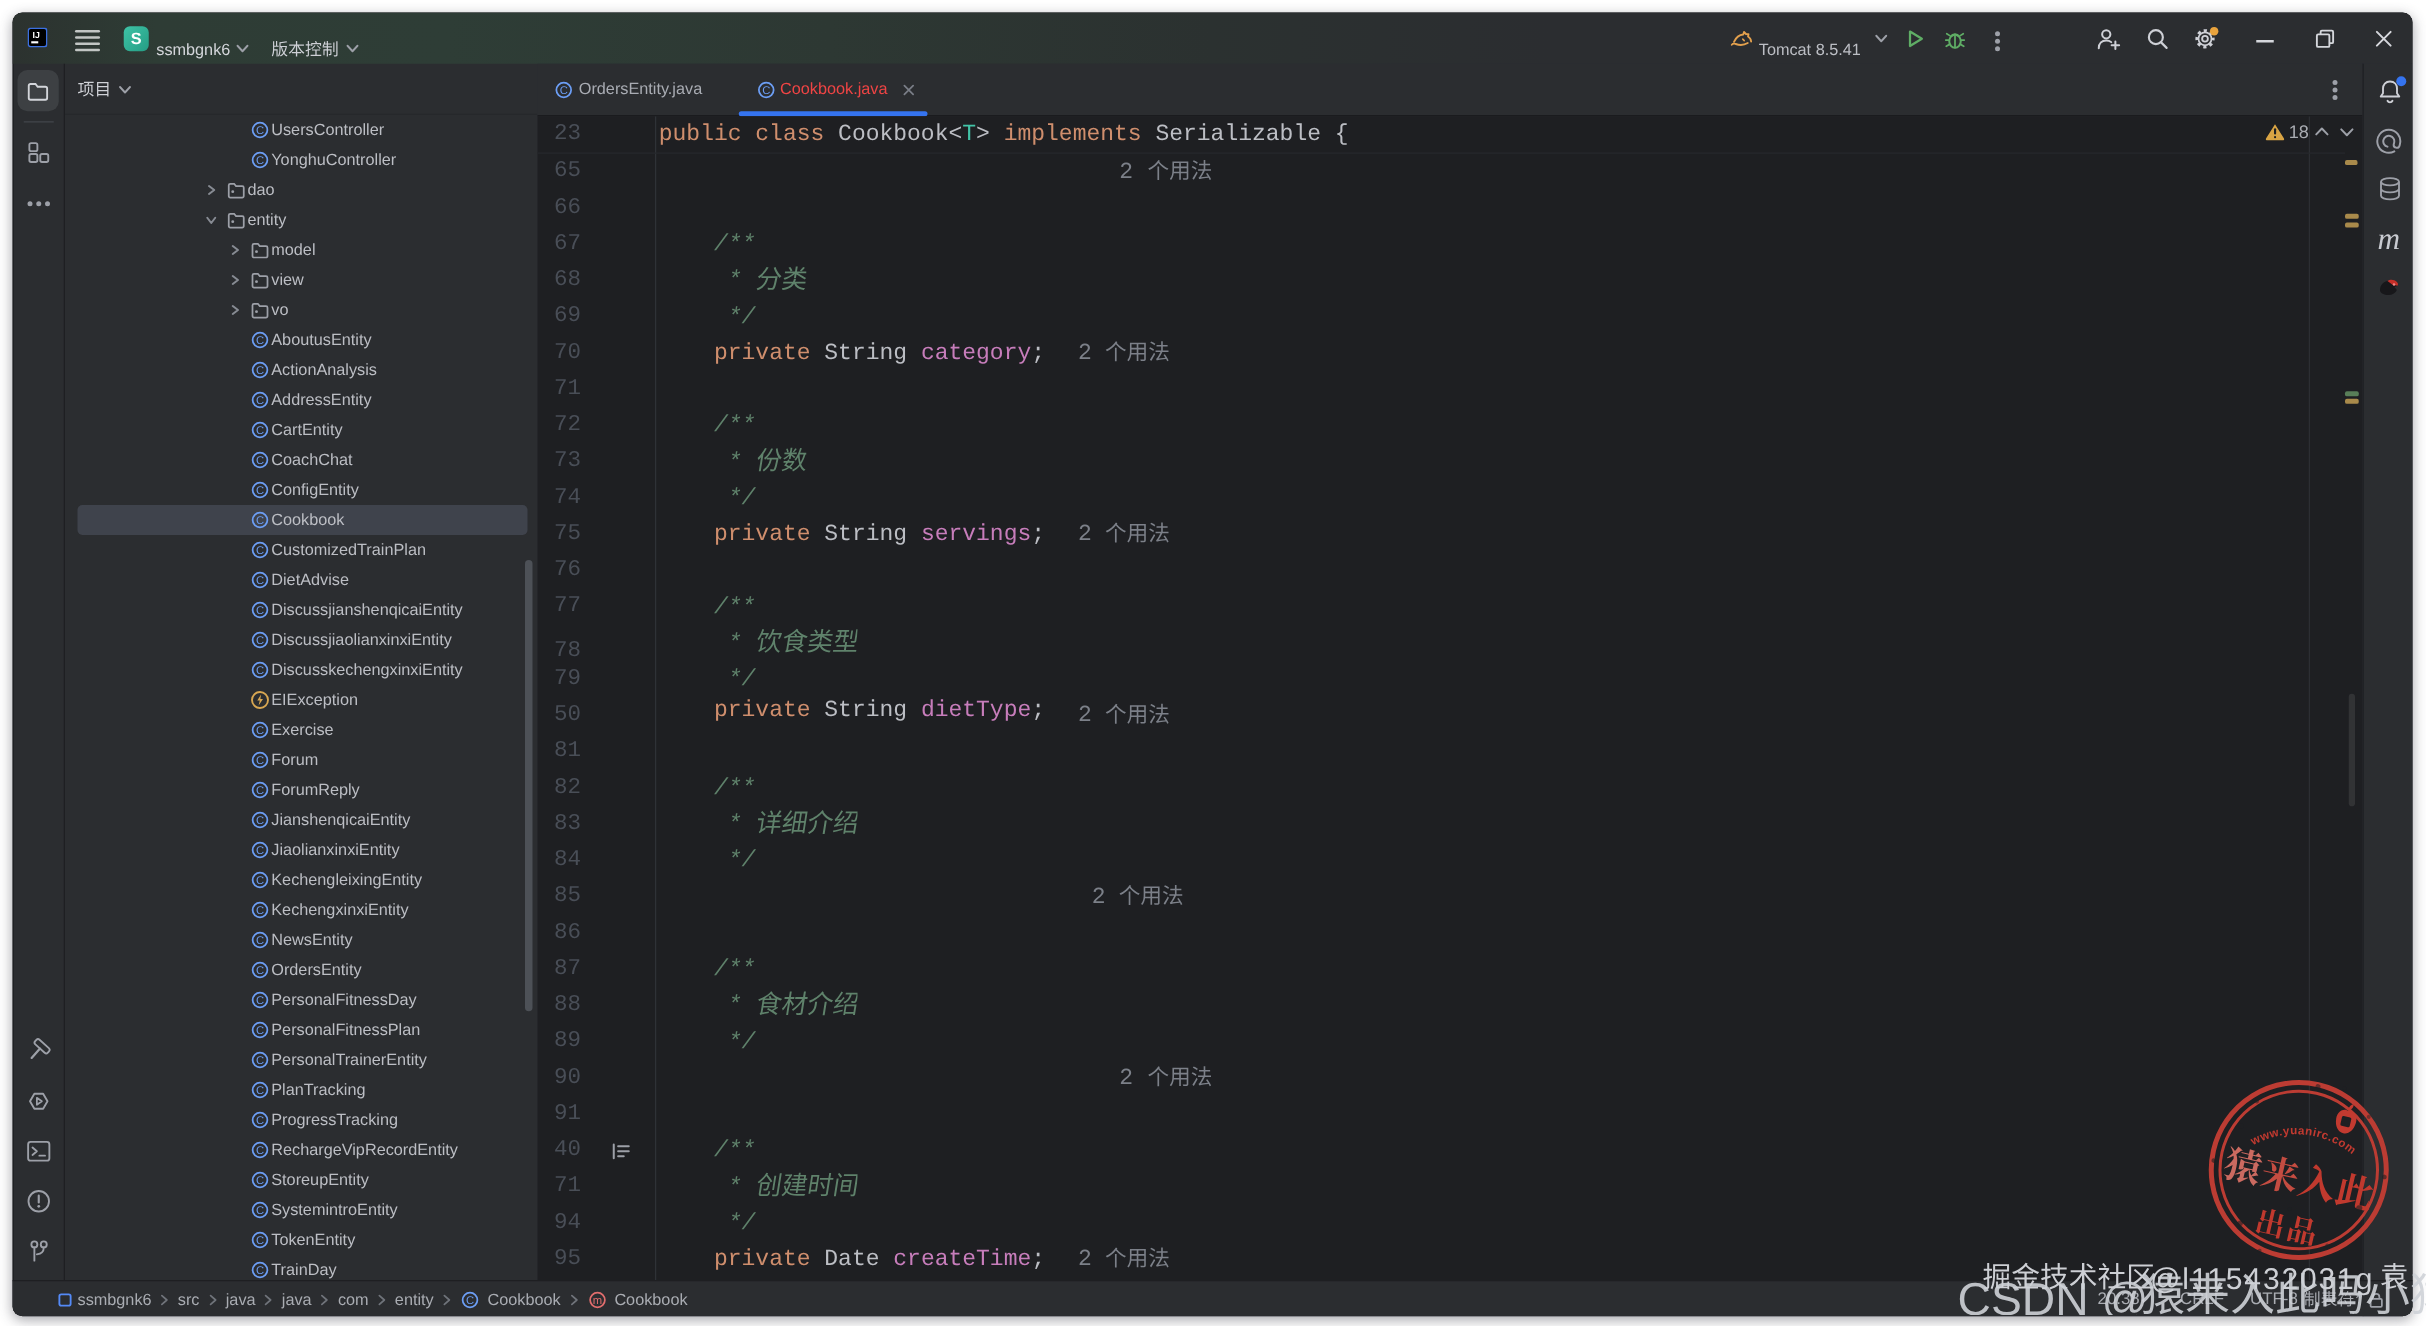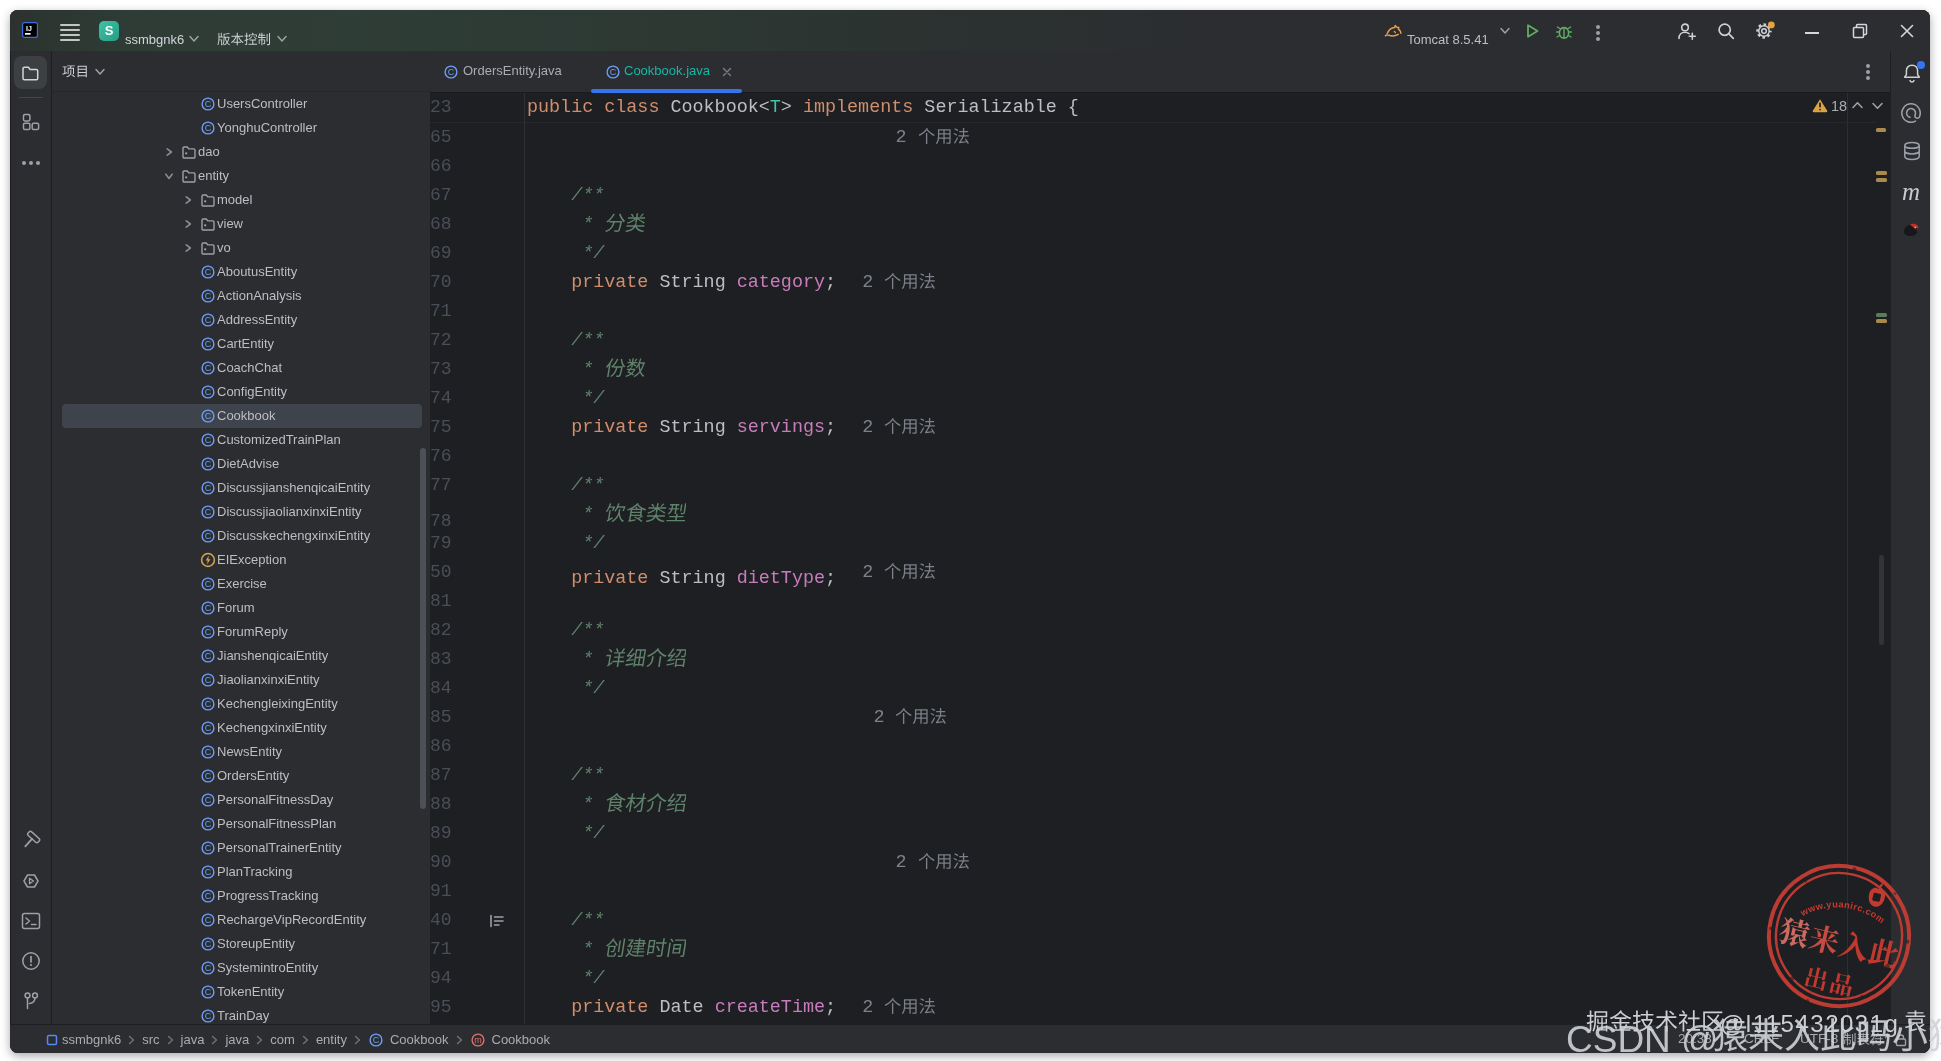--- a/index.html
+++ b/index.html
@@ -13,21 +13,21 @@
 .trow{position:absolute;left:0;height:24px;line-height:24px;white-space:nowrap;color:#bcbec4;font-size:13px}
 .tsel{position:absolute;left:10px;width:360px;height:24px;background:#3f434c;border-radius:4px}
 .tabs{position:absolute;left:420px;top:41px;width:1460px;height:42px;background:#2b2d30;border-bottom:1px solid #1a1b1e}
 .ed{position:absolute;left:420px;top:83px;width:1446px;height:931px;background:#1e1f22;overflow:hidden;
  font-family:"Liberation Mono",monospace;font-size:18.4px}
 .stripe{position:absolute;left:1866px;top:83px;width:14px;height:931px;background:#1e1f22}
 .rtb{position:absolute;left:1880px;top:41px;width:40px;height:1002px;background:#2b2d30;border-left:1px solid #1e1f22}
 .sbar{position:absolute;left:0;top:1014px;width:1920px;height:29px;background:#2b2d30;border-top:1px solid #1e1f22;
  font-size:14px;color:#a9acb2}
 .cl{position:absolute;left:97px;height:29px;line-height:29px;white-space:pre;color:#bcbec4}
-.ln{position:absolute;left:0;width:48px;height:29px;line-height:29px;text-align:left;color:#494e57;font-size:18px}
+.ln{position:absolute;left:0;width:48px;height:29px;line-height:29px;text-align:center;color:#494e57;font-size:18px}
 .k{color:#cf8e6d}.fld{color:#c77dbb}.cmt{color:#5f826b;font-style:italic}
 .inlay{position:absolute;height:29px;line-height:29px;color:#7c8089;white-space:pre}
 .tabt{position:absolute;height:42px;line-height:40px;font-size:13px}
 svg{display:block}
 </style></head><body>
 <div class="win">
     <div class="title">
       <svg class="abs" style="left:12px;top:12px;" width="16" height="16" viewBox="0 0 16 16">
         <rect x="0.6" y="0.6" width="14.8" height="14.8" rx="2" fill="#000" stroke="#3b6fe0" stroke-width="1.2"></rect>
         <text x="4" y="8.6" font-size="7" font-weight="bold" fill="#fff" font-family="Liberation Sans">IJ</text>
@@ -363,21 +363,21 @@
     <div class="tabs">
       <svg class="abs" style="left:13px;top:13px;" width="16" height="16" viewBox="0 0 16 16">
         <circle cx="8" cy="8" r="5.9" fill="none" stroke="#6c9ef5" stroke-width="1.4"></circle>
         <text x="8" y="11.2" font-size="9" font-family="Liberation Sans" fill="#6c9ef5" text-anchor="middle">C</text>
       </svg>
       <div class="tabt" style="left:33px;color:#a9acb3">OrdersEntity.java</div>
       <svg class="abs" style="left:175px;top:13px;" width="16" height="16" viewBox="0 0 16 16">
         <circle cx="8" cy="8" r="5.9" fill="none" stroke="#6c9ef5" stroke-width="1.4"></circle>
         <text x="8" y="11.2" font-size="9" font-family="Liberation Sans" fill="#6c9ef5" text-anchor="middle">C</text>
       </svg>
-      <div class="tabt" style="left:194px;color:#14b8a6">Cookbook.java</div>
+      <div class="tabt" style="left:194px;color:#ef4444">Cookbook.java</div>
       <svg class="abs" style="left:290px;top:14px;" width="14" height="14" viewBox="0 0 14 14">
         <path d="M3.5 3.5 L10.5 10.5 M10.5 3.5 L3.5 10.5" stroke="#7a7e87" stroke-width="1.4" stroke-linecap="round"></path>
       </svg>
       <div class="abs" style="left:161px;top:38px;width:151px;height:4px;border-radius:2px;background:#3574f0"></div>
       <div class="abs" style="left:1436px;top:12.5px;width:4px;height:4px;border-radius:2px;background:#9da0a8"></div>
       <div class="abs" style="left:1436px;top:18.5px;width:4px;height:4px;border-radius:2px;background:#9da0a8"></div>
       <div class="abs" style="left:1436px;top:24.5px;width:4px;height:4px;border-radius:2px;background:#9da0a8"></div>
     </div>
     <div class="ed">
       <div class="abs" style="left:94px;top:0;width:1px;height:931px;background:#2f3237"></div>
@@ -449,21 +449,21 @@
         <g fill="#5f826b" transform="skewX(-9)">
           <use href="#u996e" x="0.000"></use>
           <use href="#u98df" x="1.000"></use>
           <use href="#u7c7b" x="2.000"></use>
           <use href="#u578b" x="3.000"></use>
         </g>
       </svg>
       <div class="ln" style="top:435.5px">79</div>
       <div class="cl cmt" style="top:435.5px">     */</div>
       <div class="ln" style="top:464.5px">50</div>
-      <div class="cl" style="top:471px">    <span class="k">private</span> String <span class="fld">dietType</span>;</div>
+      <div class="cl" style="top:461px">    <span class="k">private</span> String <span class="fld">dietType</span>;</div>
       <div class="inlay" style="left:432.334px;top:464.5px">2</div>
       <svg style="position:absolute;left:454.3px;top:469.43px;" width="51.90" height="19.38" viewBox="0 -0.90 3.000 1.12">
         <g fill="#7c8089" transform="translate(0 0)">
           <use href="#u4e2a" x="0.000"></use>
           <use href="#u7528" x="1.000"></use>
           <use href="#u6cd5" x="2.000"></use>
         </g>
       </svg>
       <div class="ln" style="top:493.5px">81</div>
       <div class="ln" style="top:522.5px">82</div>

